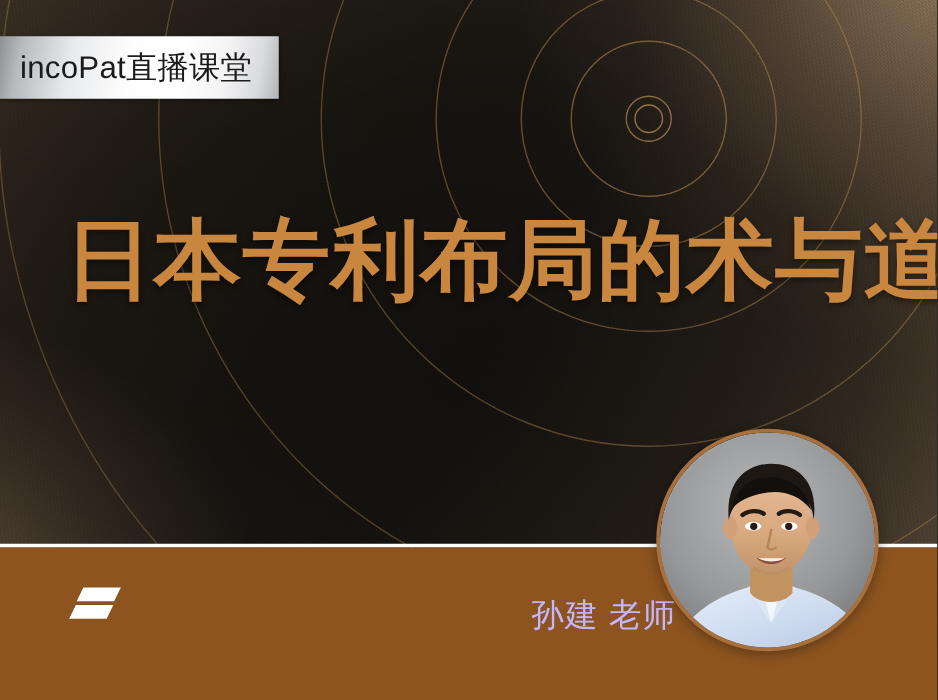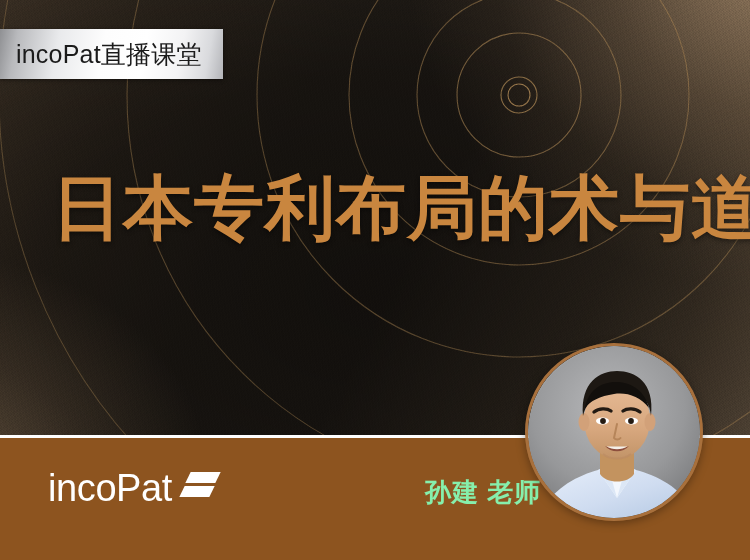--- a/index.html
+++ b/index.html
@@ -185,22 +185,22 @@
     transform: skewX(-26deg);
   }
   .logo-mark i:nth-child(1) { left: 10px; top: 1px;  width: 30px; height: 11px; }
   .logo-mark i:nth-child(2) { left: 4px;  top: 15px; width: 30px; height: 11px; }
 
   .speaker {
     position: absolute;
     left: 425px;
     top: 479px;
     font-size: 26px;
-    font-weight: 700;
-    color: #86efac;
+    font-weight: 400;
+    color: #c4b5fd;
     letter-spacing: 1px;
     line-height: 1;
     z-index: 3;
     white-space: nowrap;
   }
 </style>
 </head>
 <body>
 
 <div class="poster">
@@ -228,21 +228,20 @@
   <div class="badge">
     <span class="badge-text">incoPat直播课堂</span>
   </div>
 
   <div class="title">日本专利布局的术与道</div>
 
   <div class="rule"></div>
   <div class="footer"></div>
 
   <div class="logo">
-    <span class="logo-word">incoPat</span>
     <span class="logo-mark">
       <i></i>
         <i></i>
     </span>
   </div>
 
   <div class="speaker">孙建 老师</div>
 
   <div class="portrait">
     <div class="portrait-photo">

